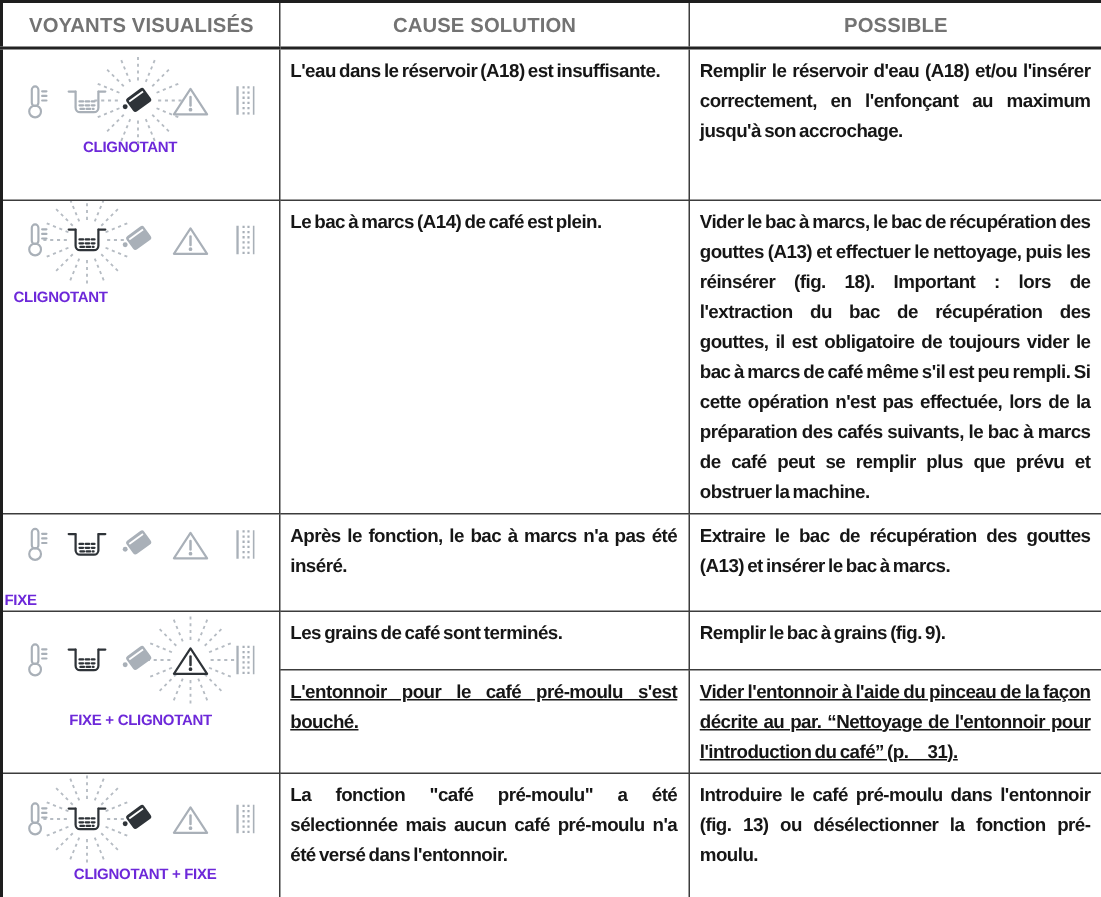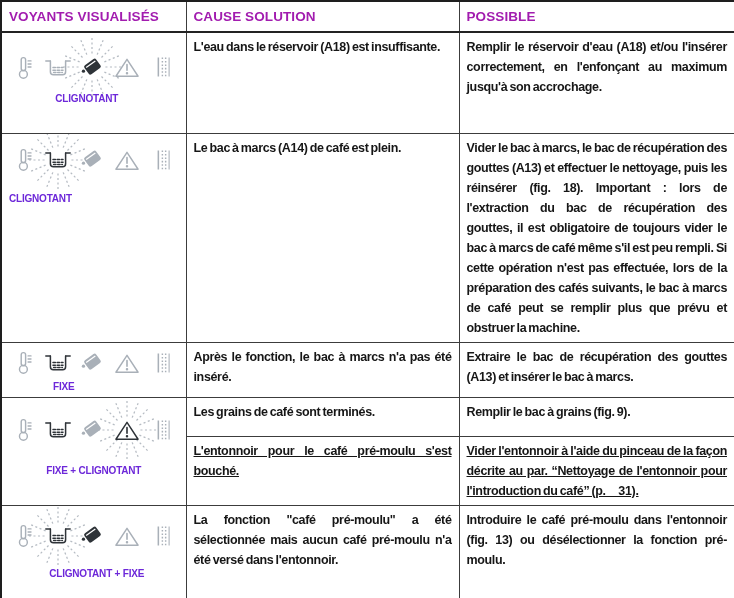--- a/index.html
+++ b/index.html
@@ -16,25 +16,25 @@
     background: #fff;
   }
   col.c-ind { width: 185px; }
   col.c-cause { width: 273px; }
   col.c-sol { width: 276px; }
 
   th, td { border: 1px solid #3c3c3c; vertical-align: top; box-sizing: border-box; }
 
   th.hdr {
     height: 31px;
-    text-align: left;
+    text-align: center;
     font-size: 13.5px; font-weight: 700; letter-spacing: 0.1px;
     padding: 7px 6px 4px 7px;
     border-bottom: 2px solid #232323;
-    color: #a21caf;
+    color: #737373;
     white-space: nowrap; overflow: hidden;
   }
 
   td.txt {
     font-size: 12.5px; font-weight: 700;
     letter-spacing: -0.35px; word-spacing: -1px;
     line-height: 1.6;
     text-align: justify;
     padding: 4px 7px 4px 7px;
     color: #161616;
@@ -68,21 +68,21 @@
 
   .ind-label {
     font-size: 10px; font-weight: 700; letter-spacing: -0.2px;
     color: #6d28d9; white-space: nowrap;
   }
   tr.r1 td.ind { padding-top: 17px; }
   tr.r1 .ind-label { text-align: center; margin-top: 9px; padding-right: 14px; }
   tr.r2 td.ind { padding-top: 9px; }
   tr.r2 .ind-label { text-align: left; padding-left: 6px; margin-top: 16px; }
   tr.r3 td.ind { padding-top: 3px; }
-  tr.r3 .ind-label { text-align: left; padding-left: 50px; margin-top: 1px; }
+  tr.r3 .ind-label { text-align: left; margin-top: 15px; }
   tr.r4a td.ind { padding-top: 15px; }
   tr.r4a .ind-label { text-align: center; margin-top: 18px; }
   tr.r5 td.ind { padding-top: 13px; }
   tr.r5 .ind-label { text-align: center; padding-left: 6px; margin-top: 15px; }
 </style>
 </head>
 <body>
 
 <svg width="0" height="0" style="position:absolute" aria-hidden="true">
   <defs>

